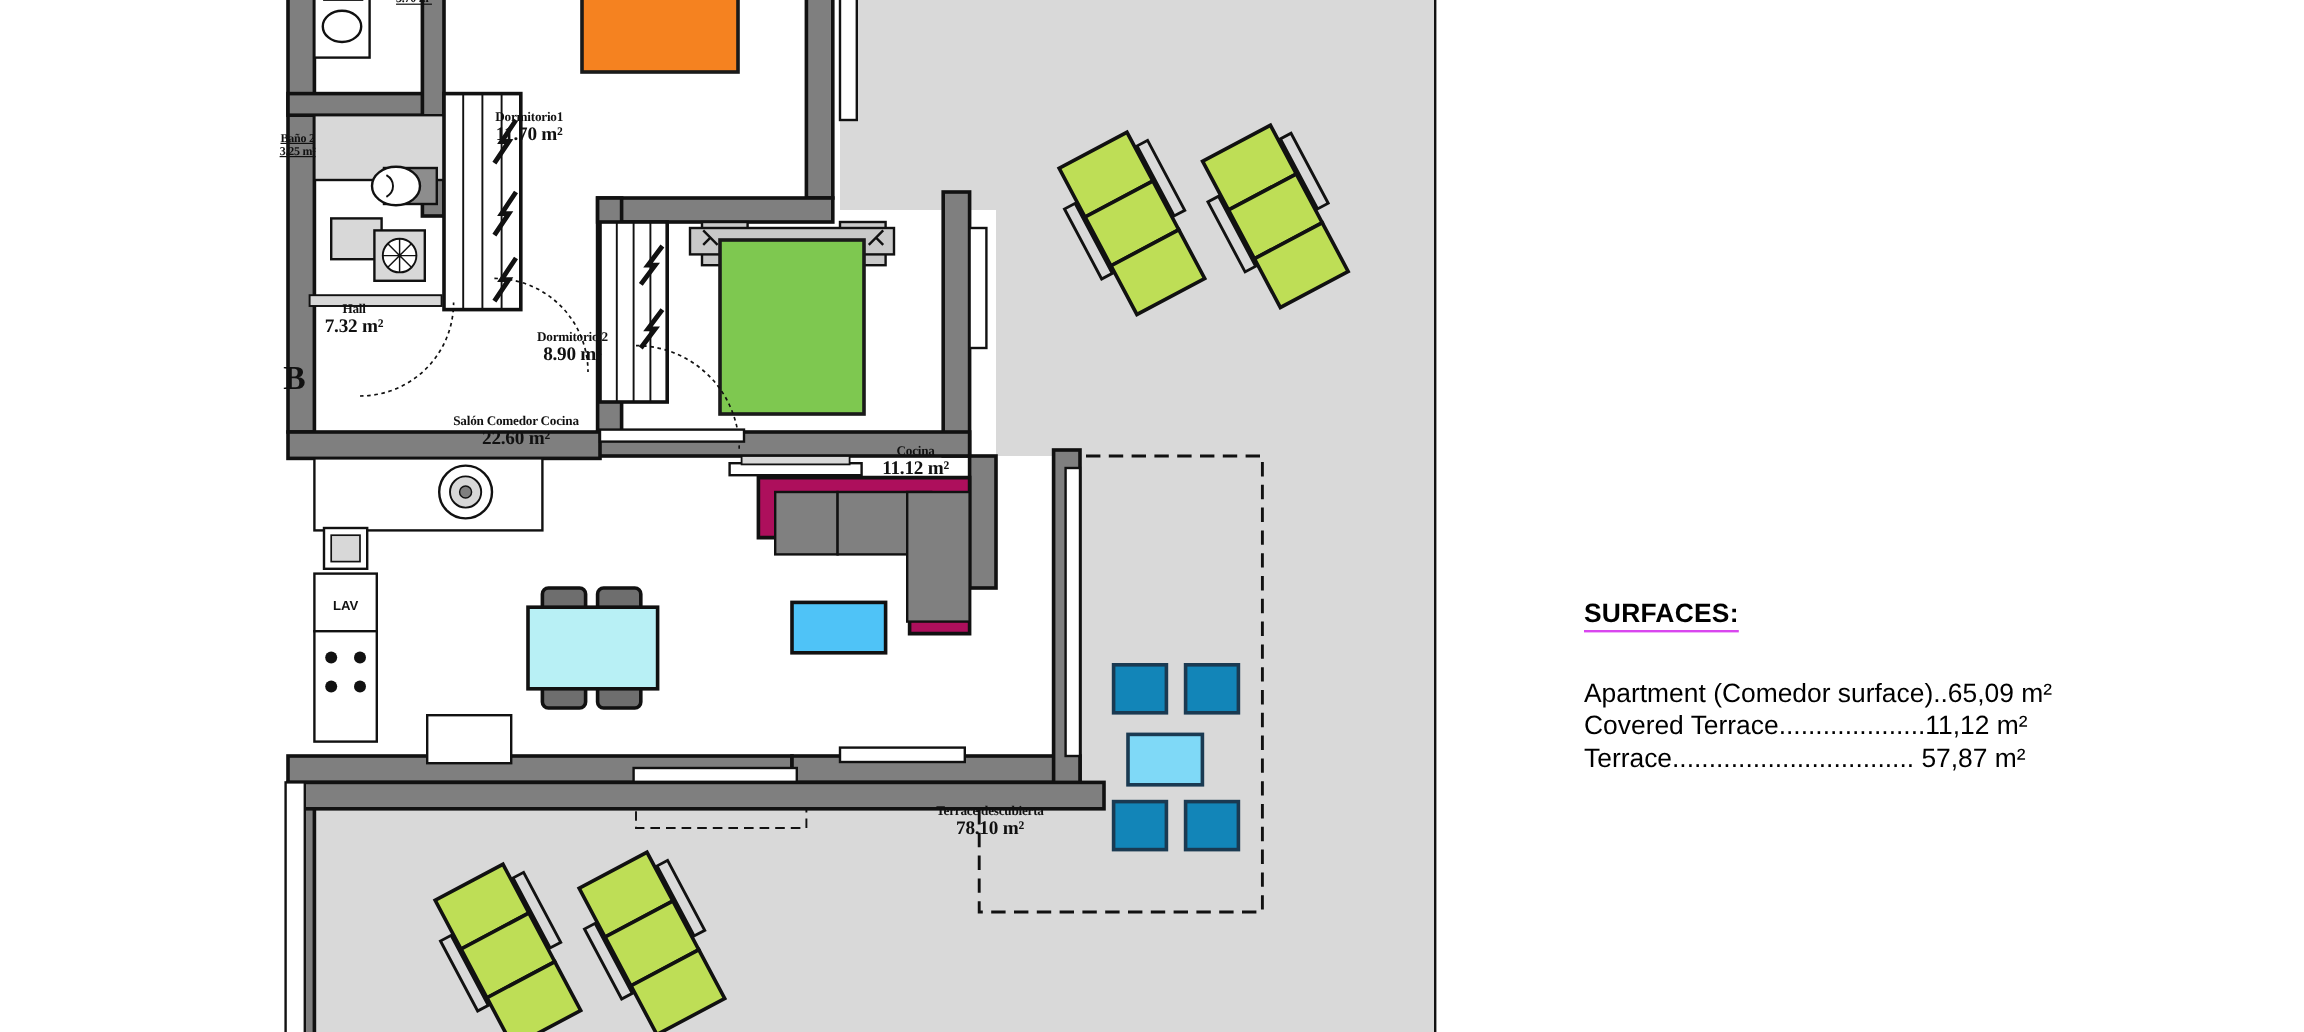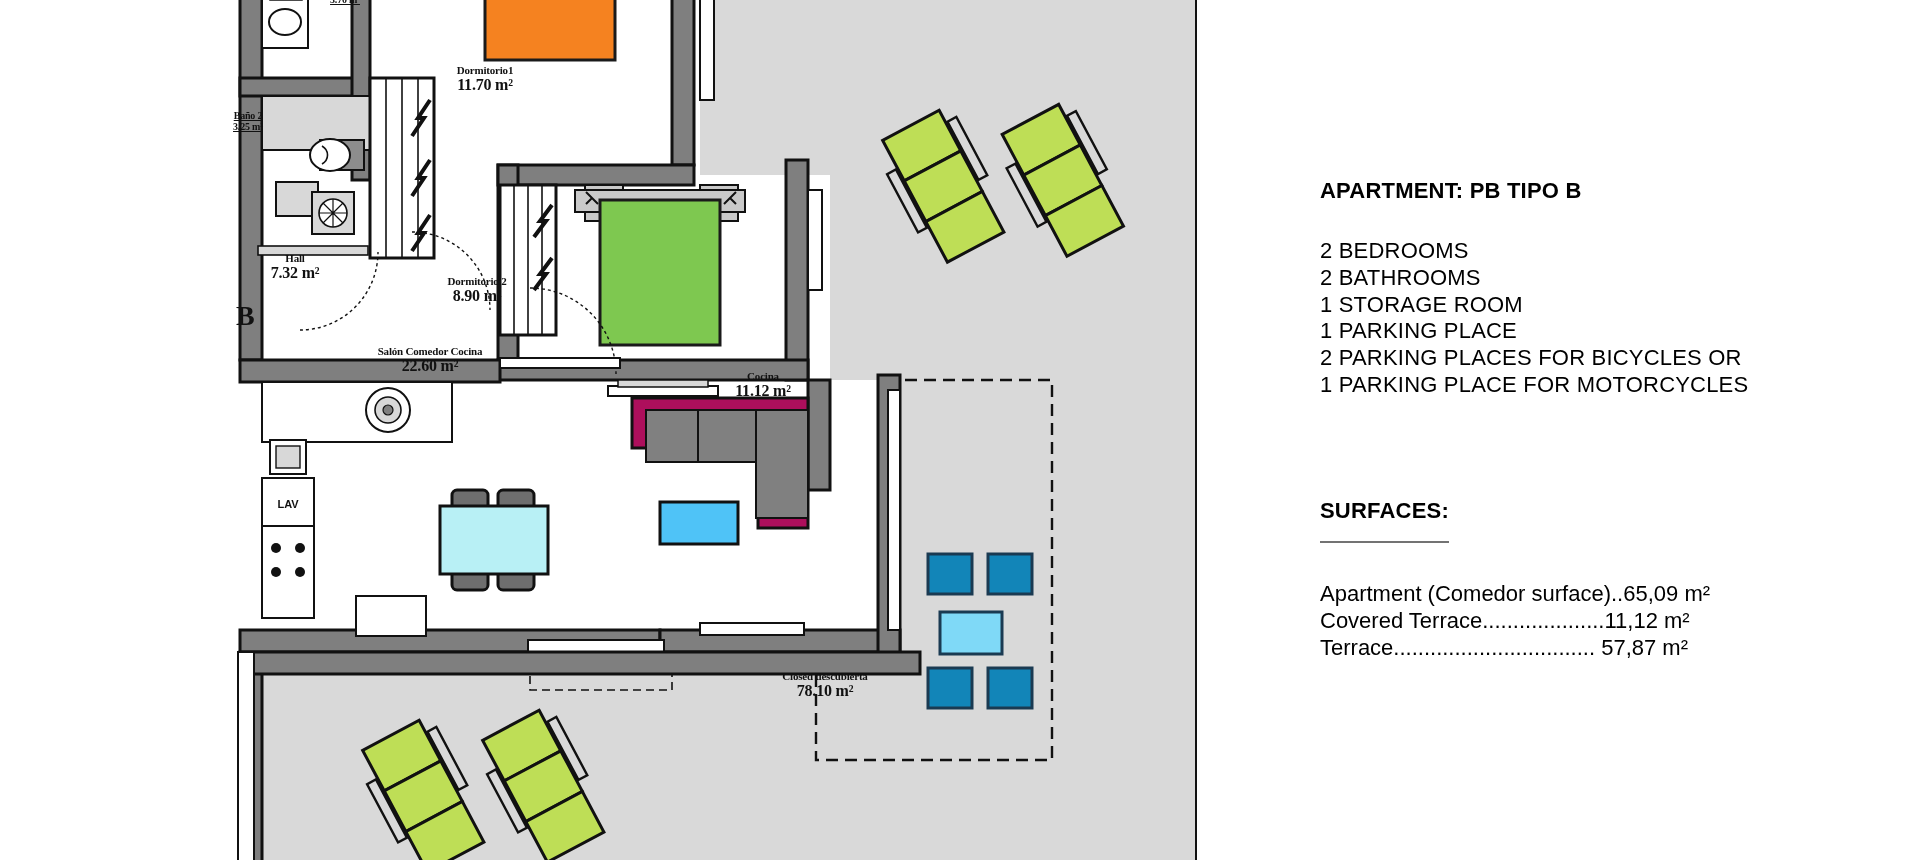--- a/index.html
+++ b/index.html
@@ -51,22 +51,22 @@
     font-family:"Liberation Sans", sans-serif;
   }
   .spec-line{
     font-size:22px;color:#000;letter-spacing:.2px;
     line-height:1.22;white-space:nowrap;
     font-family:"Liberation Sans", sans-serif;
   }
   #surfaces-block{position:absolute;left:110px;top:498px;}
   #surfaces-title{
     font-size:22px;font-weight:bold;color:#000;
-    display:inline-block;border-bottom:2px solid #737373;
-    padding-bottom:17px;letter-spacing:.2px;
+    display:inline-block;border-bottom:2px solid #d946ef;
+    padding-bottom:1px;letter-spacing:.2px;
     font-family:"Liberation Sans", sans-serif;
   }
   #surfaces-list{margin-top:38px;}
   .surf-line{
     font-size:22px;color:#000;line-height:1.22;white-space:nowrap;
     font-family:"Liberation Sans", sans-serif;
   }
 </style>
 </head>
 <body>
@@ -275,21 +275,21 @@
     <div class="plan-label sm" style="left:310px;top:-6px;width:70px;">
       <span class="nm"></span>
       <span class="ar">3.70 m²</span>
     </div>
 
     <div class="plan-label sm" style="left:208px;top:110px;width:80px;">
       <span class="nm">Baño 2</span>
       <span class="ar">3.25 m²</span>
     </div>
 
-    <div class="plan-label" style="left:386px;top:64px;width:110px;padding-left:44px;">
+    <div class="plan-label" style="left:386px;top:92px;width:110px;">
       <span class="nm">Dormitorio1</span>
       <span class="ar">11.70 m²</span>
     </div>
 
     <div class="plan-label" style="left:255px;top:252px;width:80px;">
       <span class="nm">Hall</span>
       <span class="ar">7.32 m²</span>
     </div>
 
     <div class="plan-label" style="left:417px;top:275px;width:120px;">
@@ -301,38 +301,29 @@
       <span class="nm">Salón Comedor Cocina</span>
       <span class="ar">22.60 m²</span>
     </div>
 
     <div class="plan-label" style="left:718px;top:370px;width:90px;">
       <span class="nm">Cocina</span>
       <span class="ar">11.12 m²</span>
     </div>
 
     <div class="plan-label" style="left:740px;top:670px;width:170px;">
-      <span class="nm">Closed descubierta</span>
+      <span class="nm">Terrace descubierta</span>
       <span class="ar">78.10 m²</span>
     </div>
 
     <div class="plan-letter" style="left:236px;top:300px;">B</div>
   </div>
 
   <div id="info-pane">
 
-    <div id="spec-block">
-      <div id="spec-title">APARTMENT: PB TIPO B</div>
-      <div class="spec-line">2 BEDROOMS</div>
-      <div class="spec-line">2 BATHROOMS</div>
-      <div class="spec-line">1 STORAGE ROOM</div>
-      <div class="spec-line">1 PARKING PLACE</div>
-      <div class="spec-line">2 PARKING PLACES FOR BICYCLES OR</div>
-      <div class="spec-line">1 PARKING PLACE FOR MOTORCYCLES</div>
-    </div>
 
     <div id="surfaces-block">
       <div id="surfaces-title">SURFACES:</div>
       <div id="surfaces-list">
         <div class="surf-line">Apartment (Comedor surface)..65,09 m²</div>
         <div class="surf-line">Covered Terrace....................11,12 m²</div>
         <div class="surf-line">Terrace................................. 57,87 m²</div>
       </div>
     </div>
 

